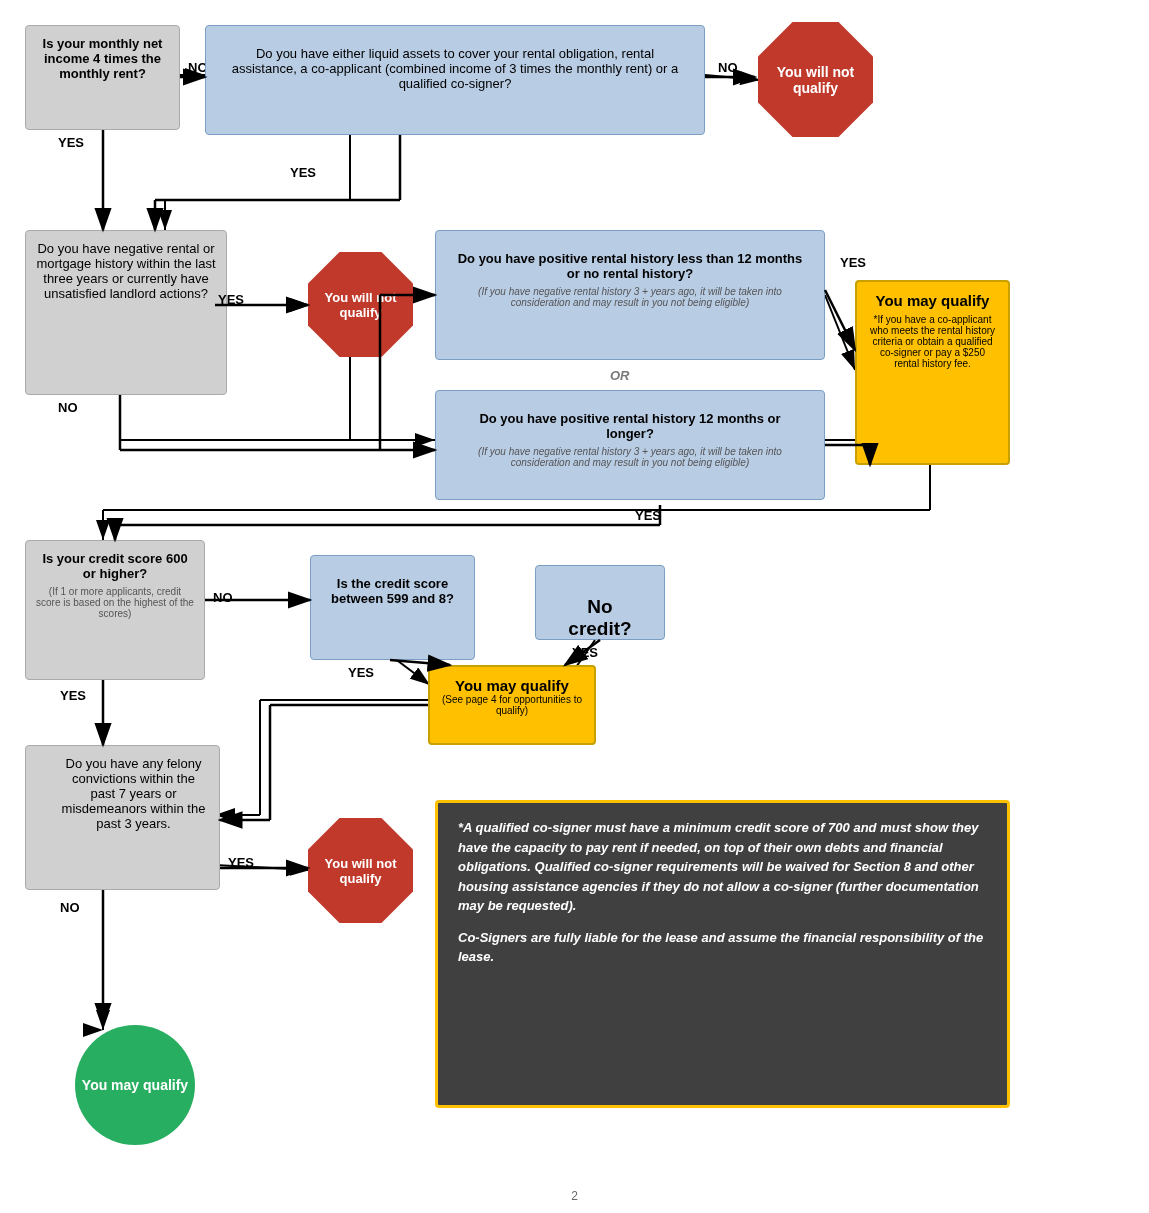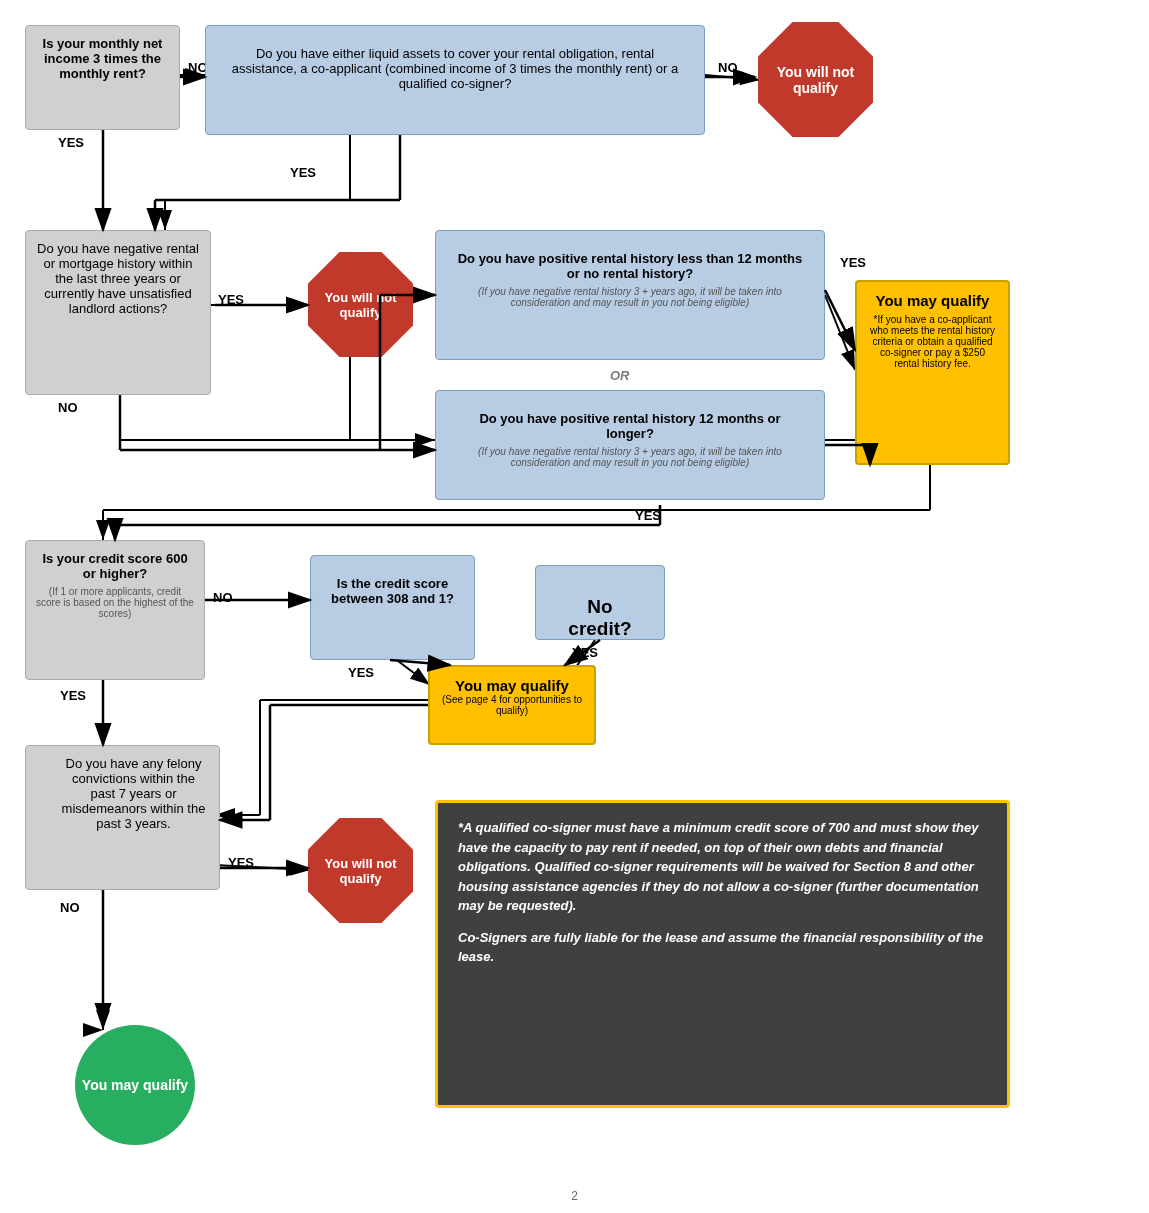--- a/index.html
+++ b/index.html
@@ -182,40 +182,40 @@
 
     <line x1="215" y1="865" x2="310" y2="870" stroke="#000" stroke-width="2" marker-end="url(#arrowhead)"></line>
 
     <line x1="103" y1="885" x2="103" y2="960" stroke="#000" stroke-width="2"></line>
     <line x1="103" y1="1030" x2="103" y2="1030" stroke="#000" stroke-width="2" marker-end="url(#arrowhead)"></line>
     <line x1="103" y1="960" x2="103" y2="1030" stroke="#000" stroke-width="2" marker-end="url(#arrowhead)"></line>
 
   </svg>
 
   <div class="box-gray" style="left:25px; top:25px; width:155px; height:105px;">
-    <span style="font-size:13px; font-weight:bold;">Is your monthly net income 3 times the monthly rent?</span>
+    <span style="font-size:13px; font-weight:bold;">Is your monthly net income 4 times the monthly rent?</span>
   </div>
 
   <div class="arrow-label" style="left:188px; top:60px;">NO</div>
 
   <div class="box-blue" style="left:205px; top:25px; width:500px; height:110px;">
     <span style="font-size:13px;">Do you have either liquid assets to cover your rental obligation, rental assistance, a co-applicant (combined income of 3 times the monthly rent) or a qualified co-signer?</span>
   </div>
 
   <div class="arrow-label" style="left:718px; top:60px;">NO</div>
 
   <div class="octagon-red" style="left:758px; top:22px; width:115px; height:115px; font-size:14px;">
     <span>You will not qualify</span>
   </div>
 
   <div class="arrow-label" style="left:58px; top:135px;">YES</div>
 
   <div class="arrow-label" style="left:290px; top:165px;">YES</div>
 
-  <div class="box-gray" style="left:25px; top:230px; width:186px; height:165px;">
+  <div class="box-gray" style="left:25px; top:230px; width:202px; height:165px;">
     <span style="font-size:13px;">Do you have negative rental or mortgage history within the last three years or currently have unsatisfied landlord actions?</span>
   </div>
 
   <div class="arrow-label" style="left:218px; top:292px;">YES</div>
 
   <div class="octagon-red" style="left:308px; top:252px; width:105px; height:105px; font-size:13px;">
     <span>You will not qualify</span>
   </div>
 
   <div class="arrow-label" style="left:58px; top:400px;">NO</div>
@@ -242,21 +242,21 @@
   <div class="arrow-label" style="left:635px; top:508px;">YES</div>
 
   <div class="box-gray" style="left:25px; top:540px; width:180px; height:140px;">
     <div style="font-weight:bold; font-size:13px;">Is your credit score 600 or higher?</div>
     <div style="font-size:10px; color:#555; margin-top:5px;">(If 1 or more applicants, credit score is based on the highest of the scores)</div>
   </div>
 
   <div class="arrow-label" style="left:213px; top:590px;">NO</div>
 
   <div class="box-blue" style="left:310px; top:555px; width:165px; height:105px;">
-    <div style="font-weight:bold; font-size:13px;">Is the credit score between 308 and 1?</div>
+    <div style="font-weight:bold; font-size:13px;">Is the credit score between 599 and 8?</div>
   </div>
 
   <div class="box-blue" style="left:535px; top:565px; width:130px; height:75px;">
     <div style="font-weight:bold; font-size:19px; padding-top:10px;">No credit?</div>
   </div>
 
   <div class="arrow-label" style="left:348px; top:665px;">YES</div>
 
   <div class="arrow-label" style="left:572px; top:645px;">YES</div>
 

